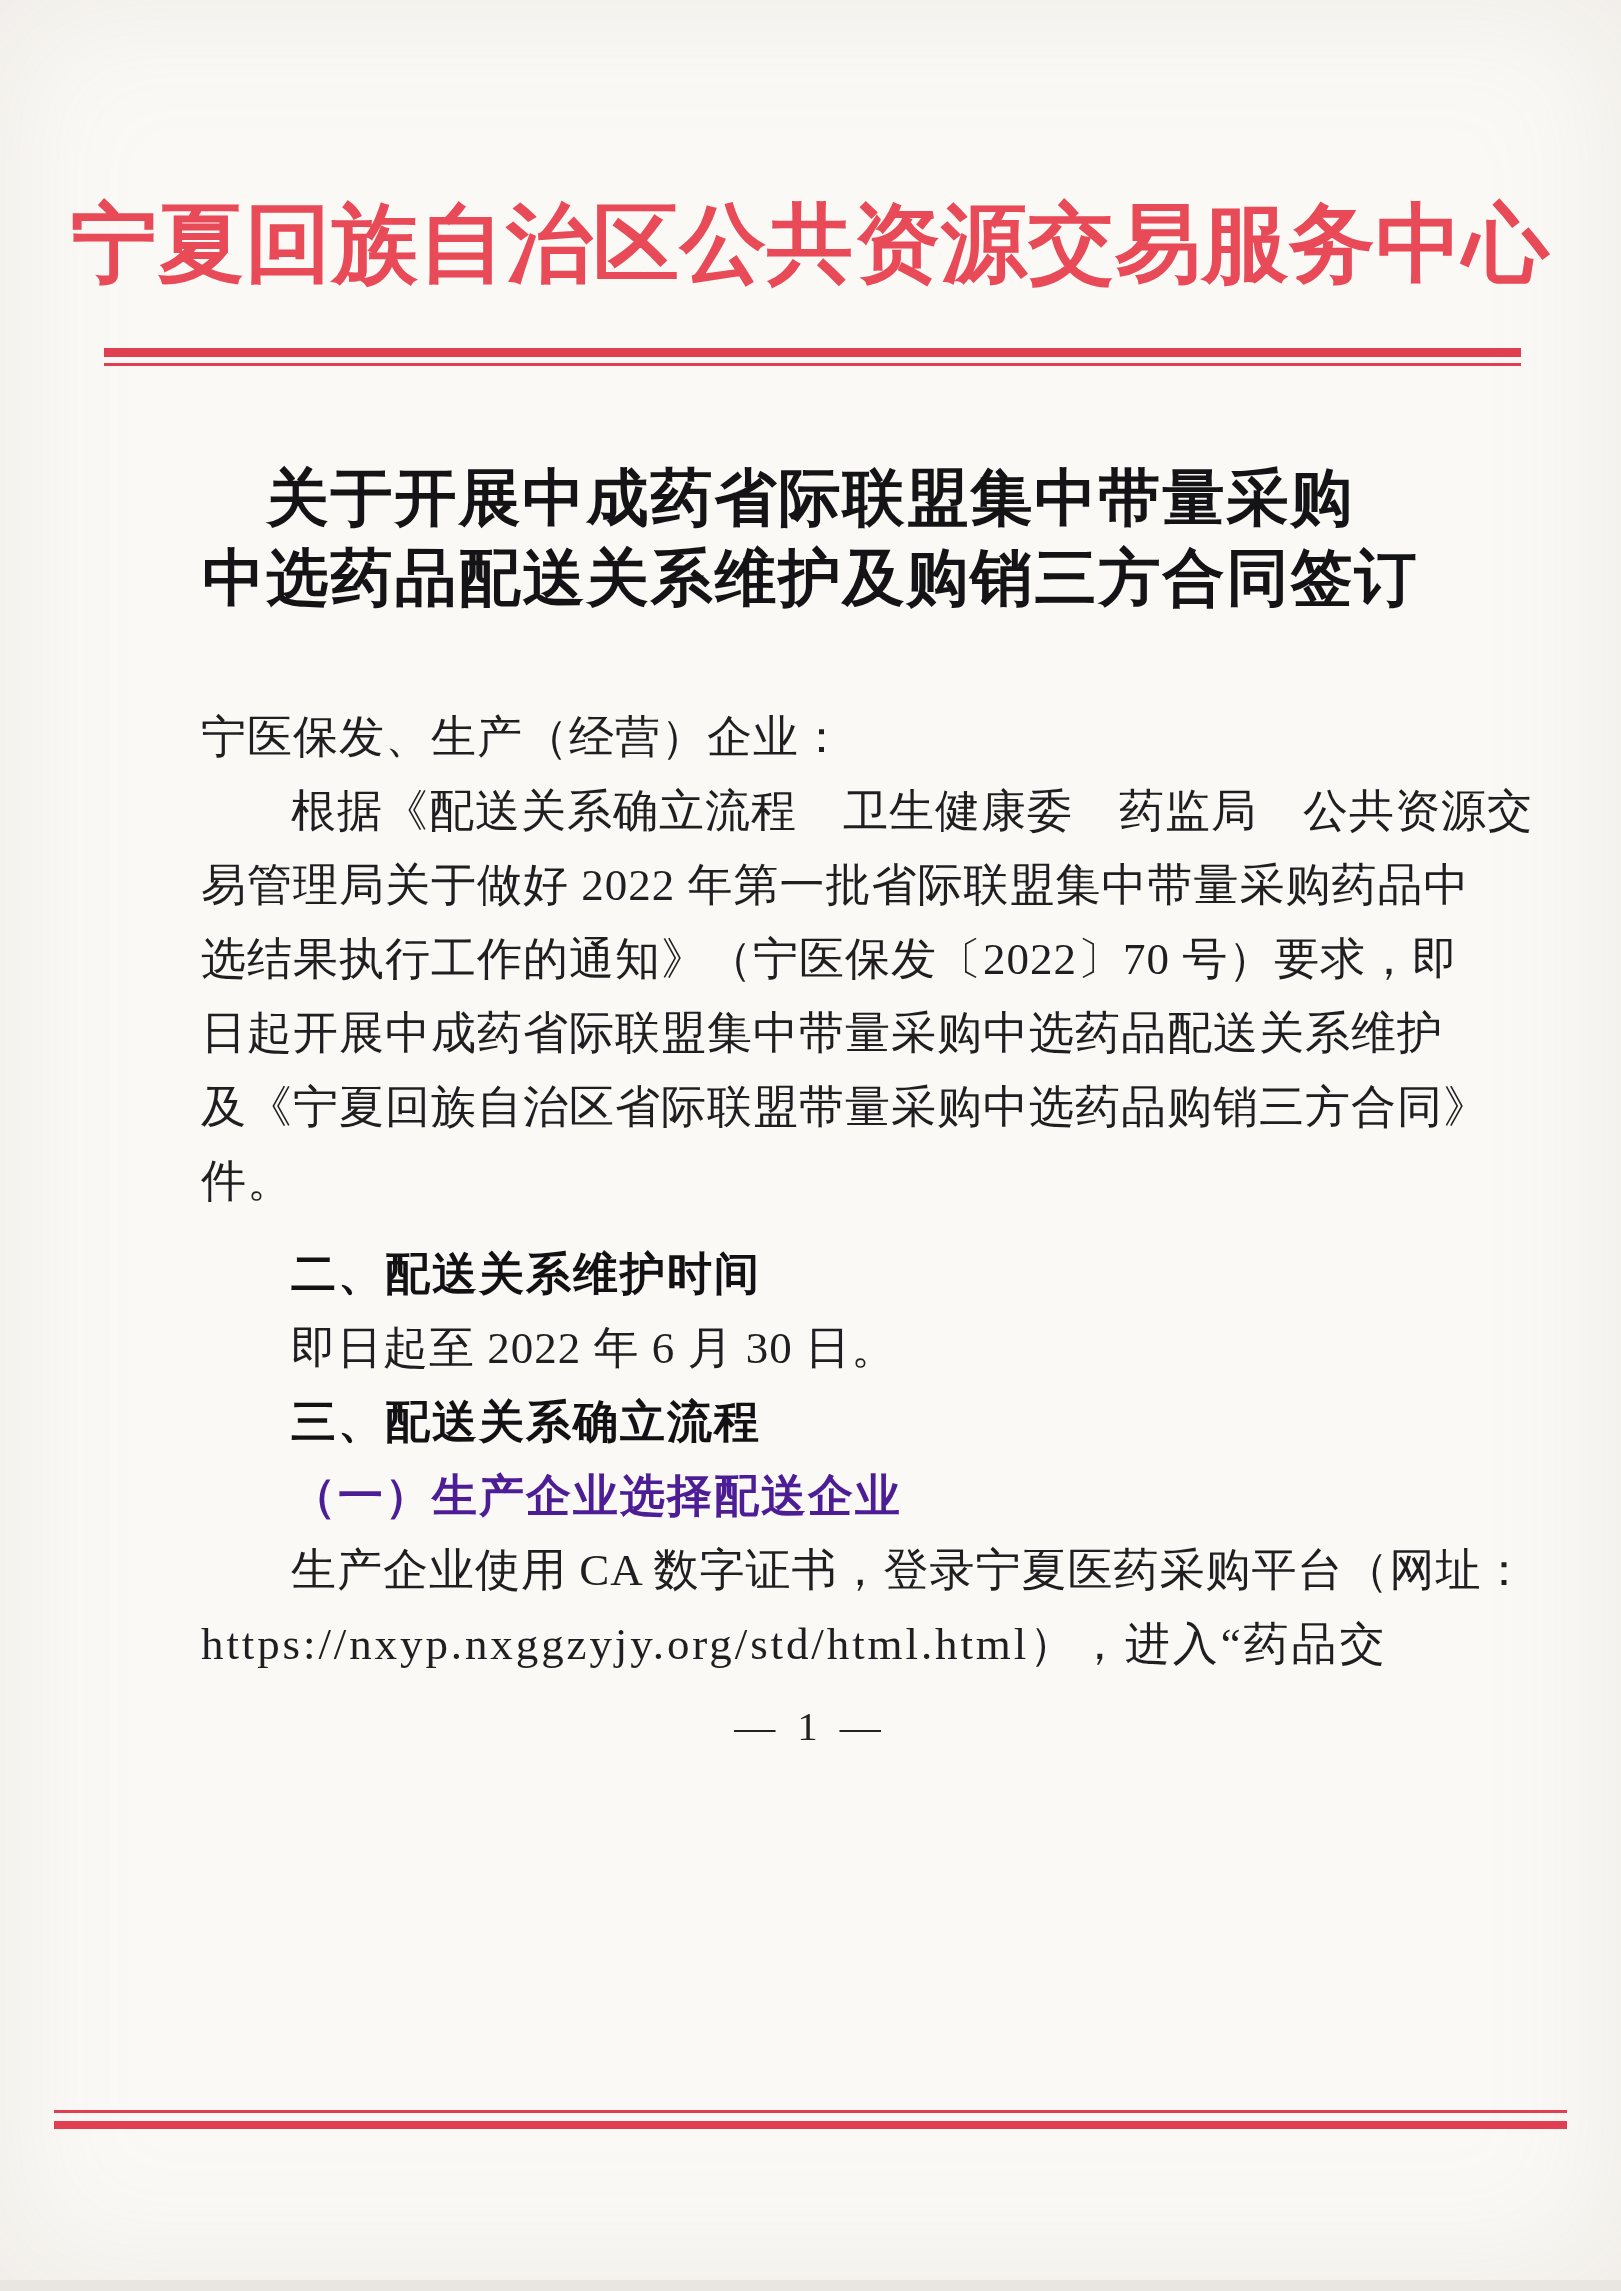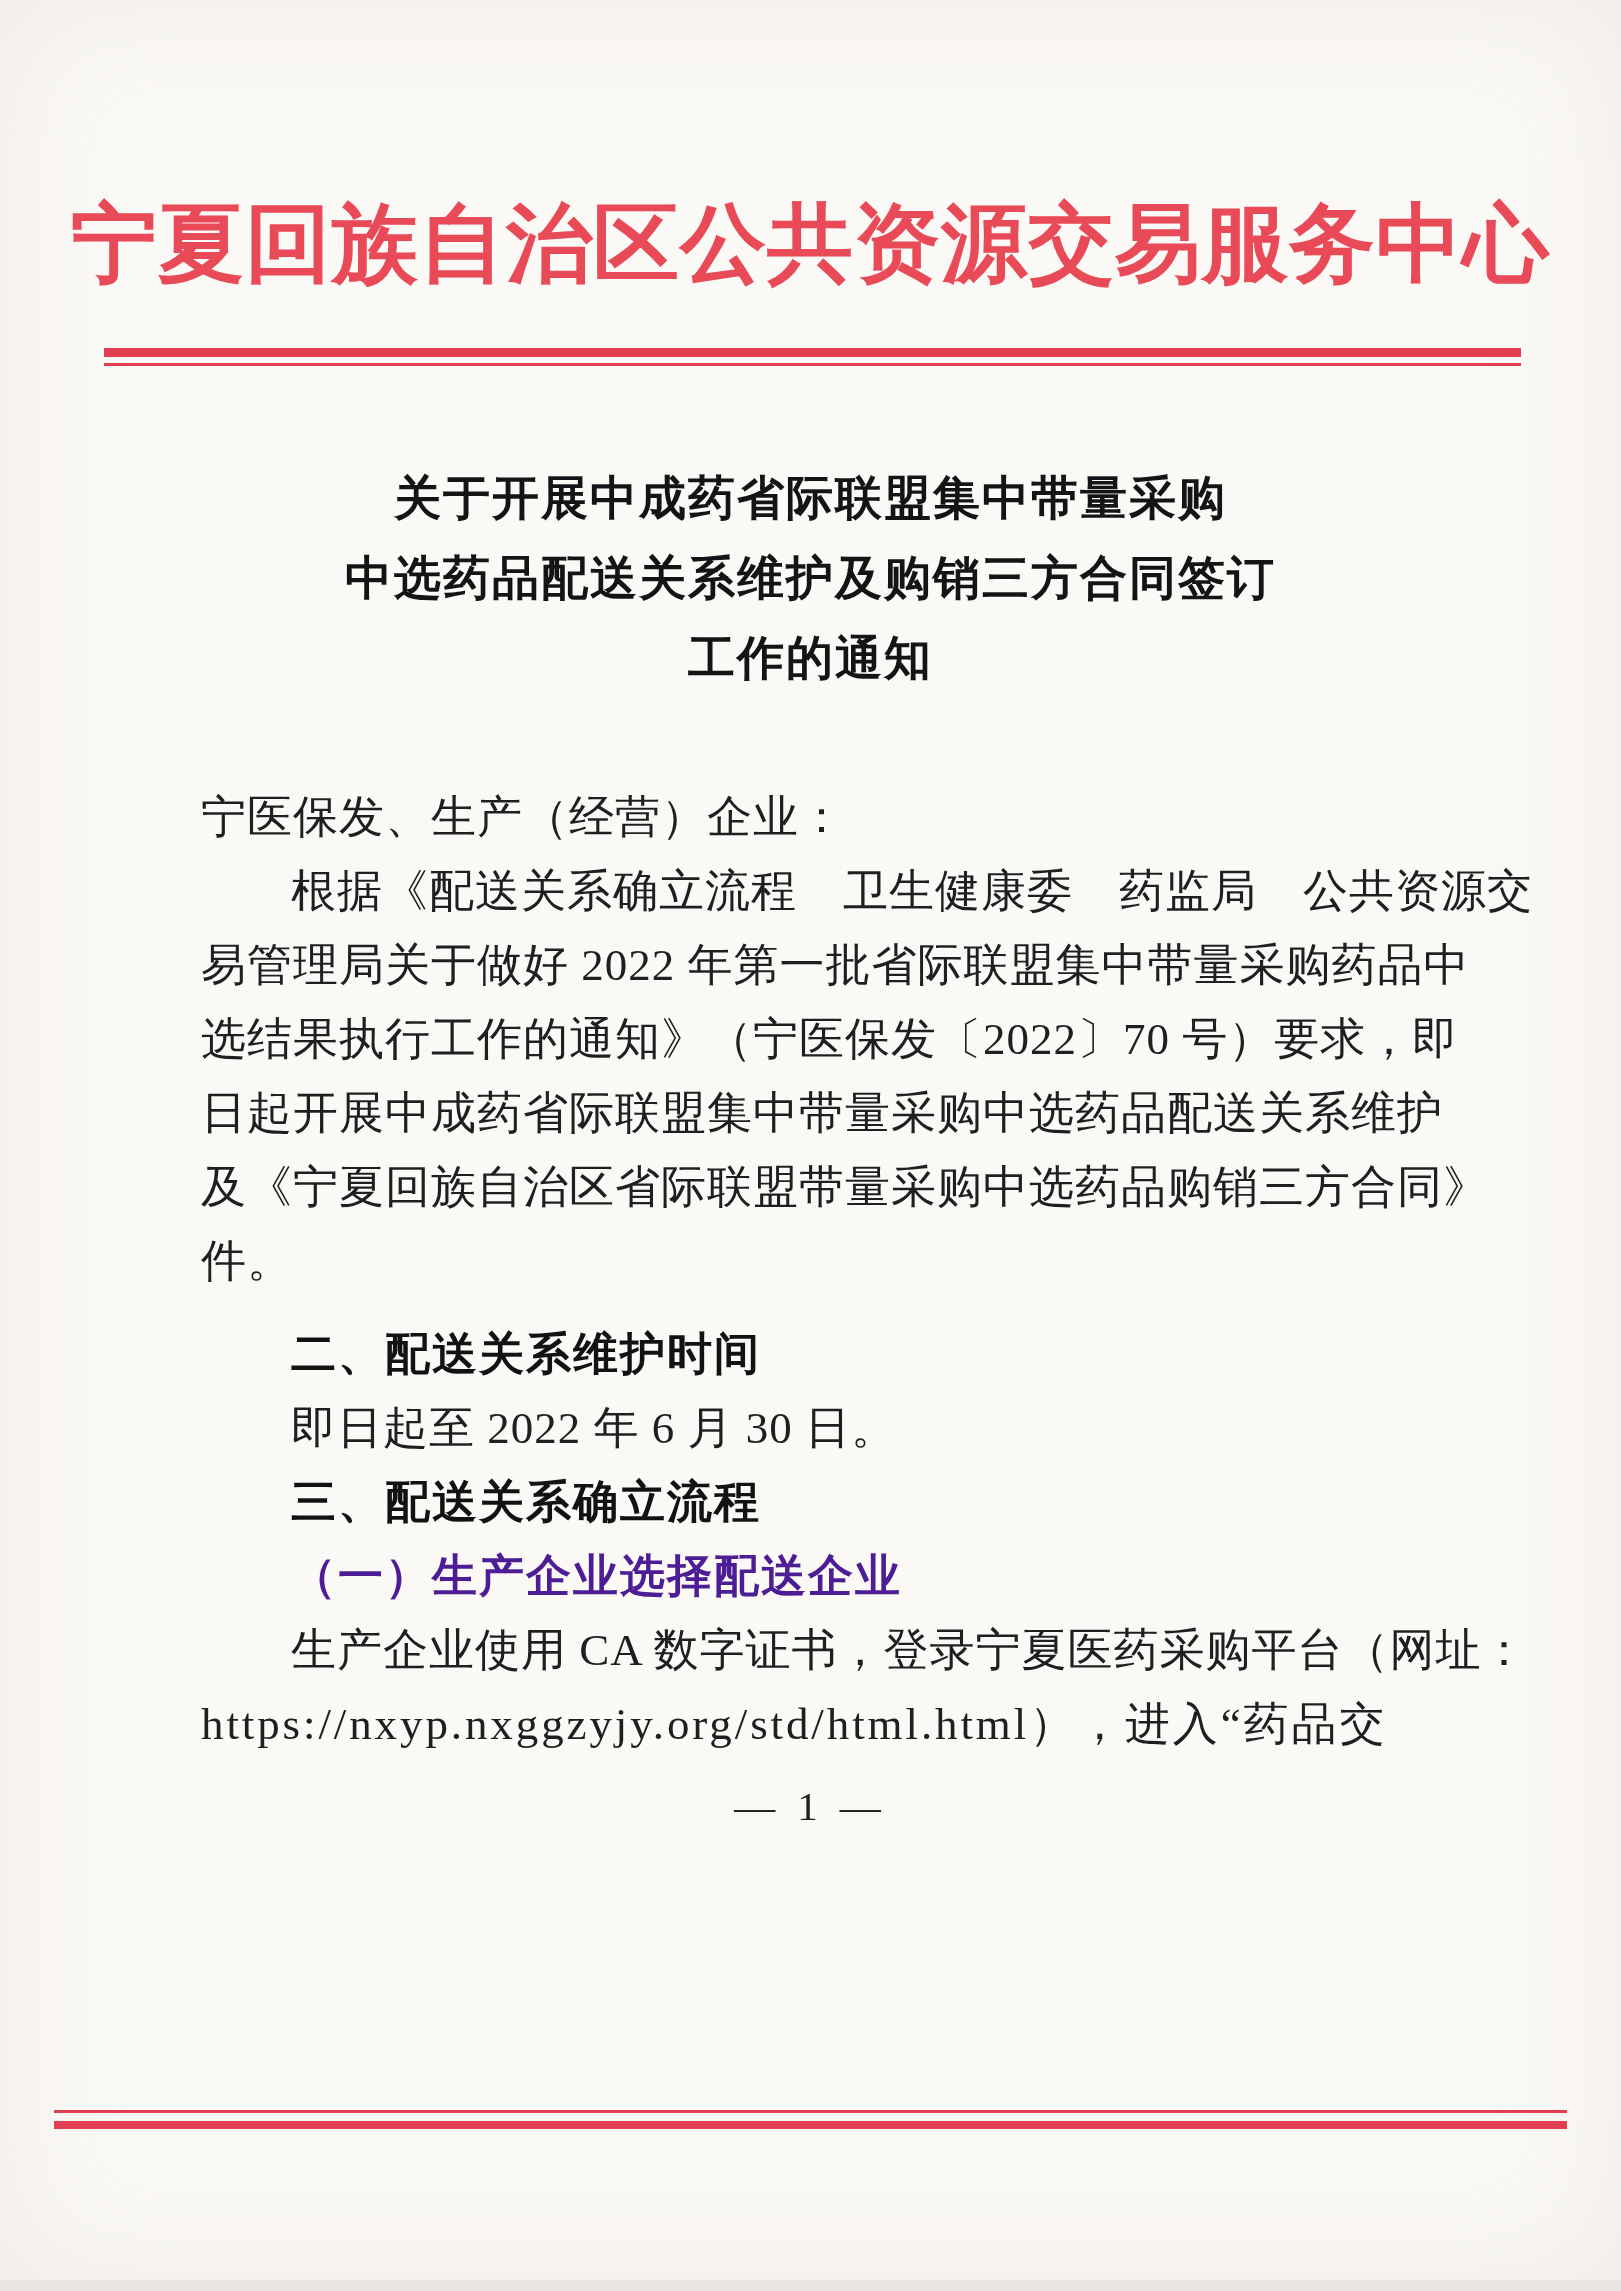--- a/index.html
+++ b/index.html
@@ -25,21 +25,21 @@
     color: var(--header-red, #e84a57);
     white-space: nowrap;
   }
   .rule-top { margin: 61px 100px 0 104px; }
   .rule-top .bar-thick { height: 8.8px; background: var(--rule-red, #e23e52); }
   .rule-top .bar-gap   { height: 5.9px; }
   .rule-top .bar-thin  { height: 2.9px; background: var(--rule-red, #e23e52); }
   .doc-title {
     margin-top: 92px;
     text-align: center;
-    font-size: 47px;
+    font-size: 62px;
     line-height: 80px;
     font-weight: bold;
     letter-spacing: 2px;
     color: #141416;
   }
   .body-block {
     margin-top: 82px;
     padding: 0 157px 0 201px;
     font-size: 45px;
     line-height: 74px;
@@ -83,21 +83,20 @@
 
   <div class="rule-top">
     <div class="bar-thick"></div>
     <div class="bar-gap"></div>
     <div class="bar-thin"></div>
   </div>
 
   <div class="doc-title">
     <div>关于开展中成药省际联盟集中带量采购</div>
     <div>中选药品配送关系维护及购销三方合同签订</div>
-    <div>工作的通知</div>
   </div>
 
   <div class="body-block">
     <div class="ln">宁医保发、生产（经营）企业：</div>
 
     <div class="ln indent">根据《配送关系确立流程　卫生健康委　药监局　公共资源交</div>
     <div class="ln">易管理局关于做好 2022 年第一批省际联盟集中带量采购药品中</div>
     <div class="ln">选结果执行工作的通知》（宁医保发〔2022〕70 号）要求，即</div>
     <div class="ln">日起开展中成药省际联盟集中带量采购中选药品配送关系维护</div>
     <div class="ln">及《宁夏回族自治区省际联盟带量采购中选药品购销三方合同》</div>

